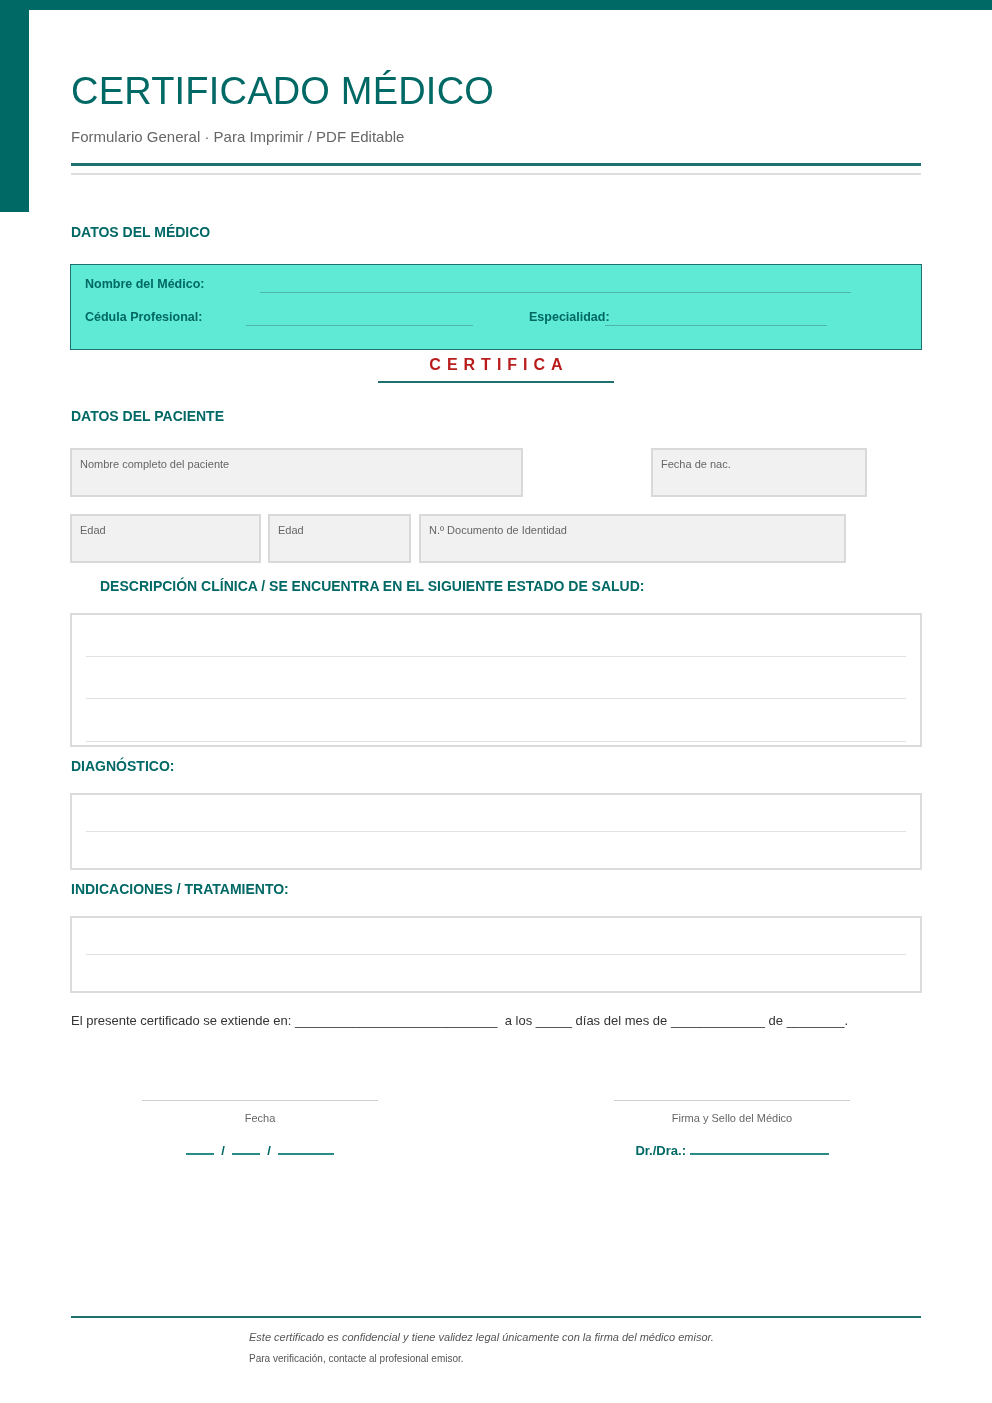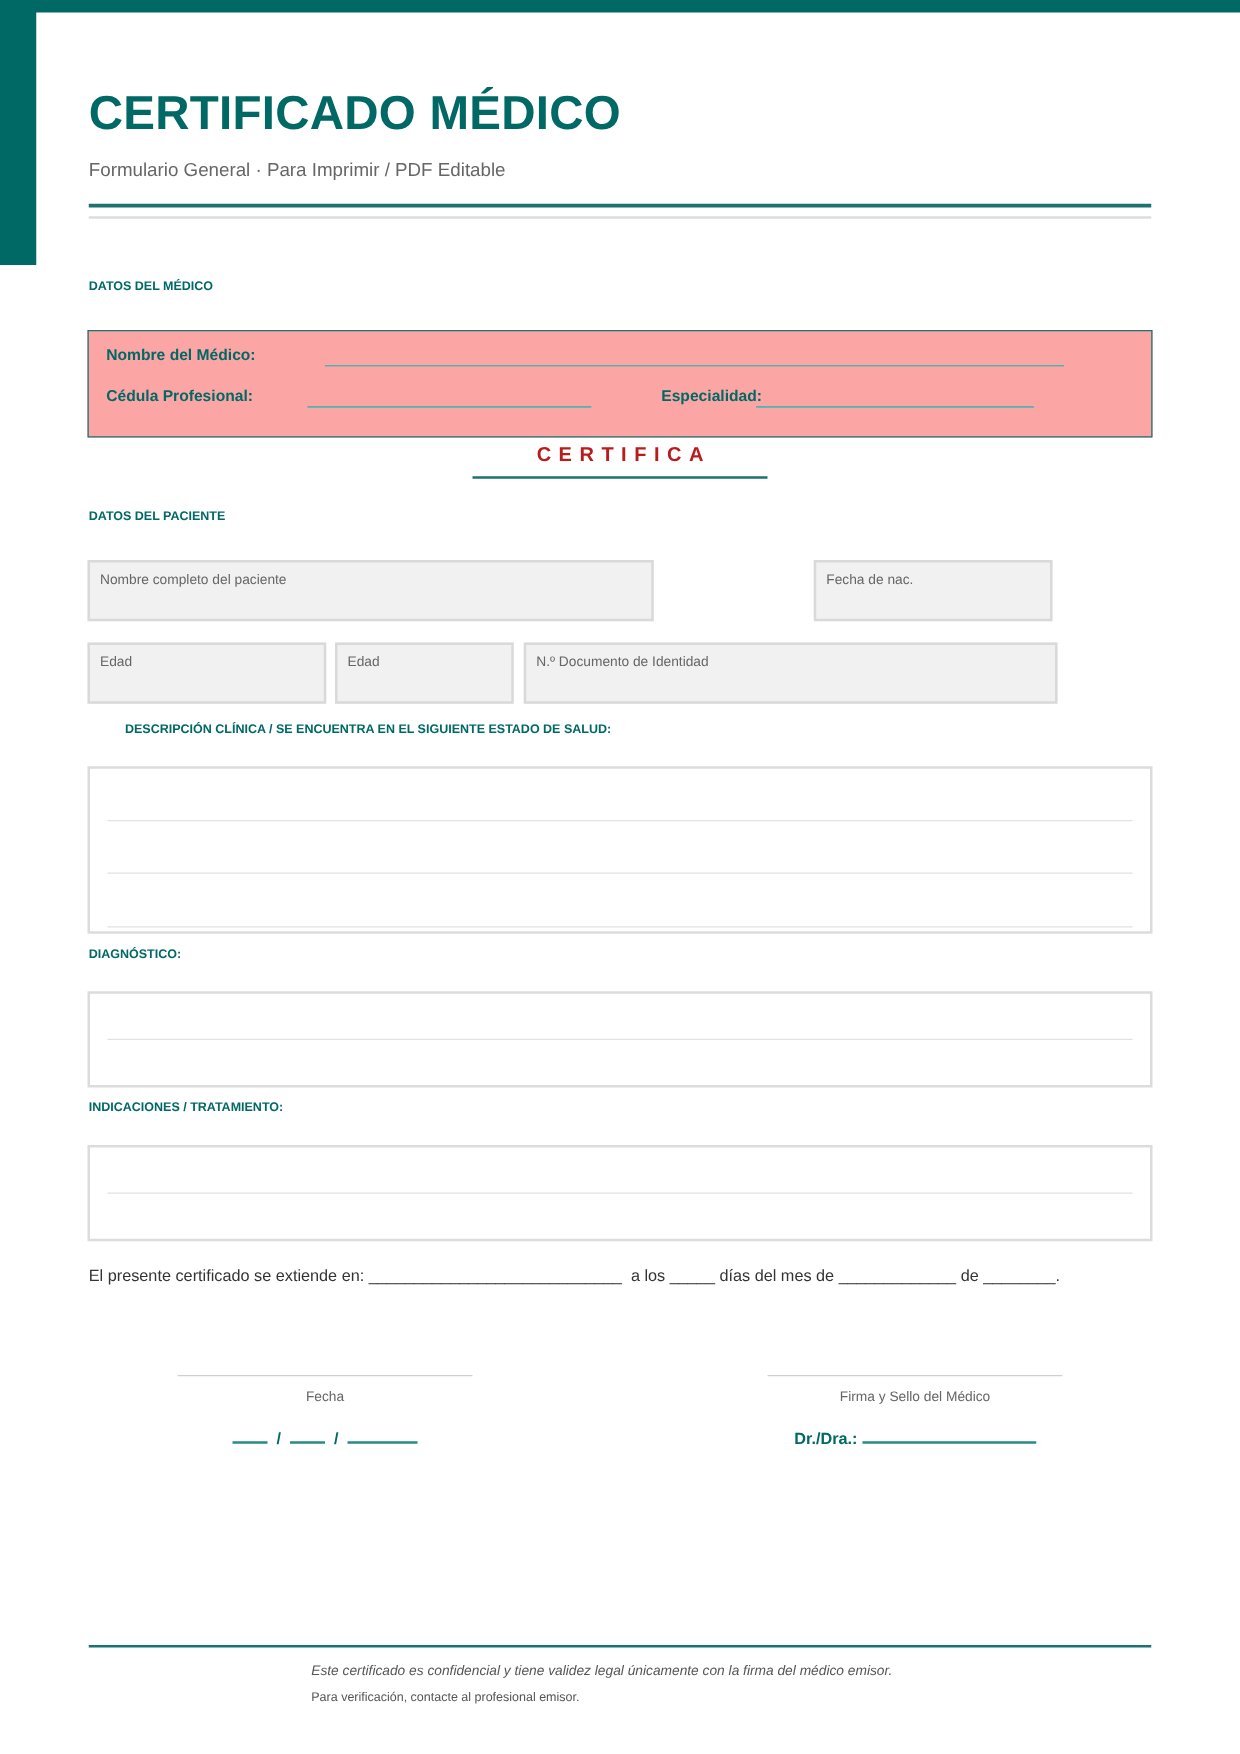--- a/index.html
+++ b/index.html
@@ -2,28 +2,28 @@
 <html><head>
 <meta charset="utf-8">
 <style>
   * { box-sizing: border-box; margin: 0; padding: 0; }
   html, body { width: 992px; height: 1403px; background: #ffffff; overflow: hidden; }
   body { position: relative; font-family: "Liberation Sans", sans-serif; color: #333; }
 
   .top-bar { position: absolute; left: 0; top: 0; width: 992px; height: 10px; background: #006865; }
   .side-bar { position: absolute; left: 0; top: 0; width: 29px; height: 212px; background: #006865; }
 
-  .title { position: absolute; left: 71px; top: 70px; font-size: 38px; font-weight: bold; color: #006865; letter-spacing: 0.2px; white-space: nowrap; }
+  .title { position: absolute; left: 71px; top: 70px; font-size: 38px; font-weight: normal; color: #006865; letter-spacing: 0.2px; white-space: nowrap; }
   .subtitle { position: absolute; left: 71px; top: 128px; font-size: 15px; color: #666; white-space: nowrap; }
   .rule-teal { position: absolute; left: 71px; top: 163px; width: 850px; height: 3px; background: #1d7271; }
   .rule-gray { position: absolute; left: 71px; top: 173px; width: 850px; height: 2px; background: #dddddd; }
 
-  .section-title { position: absolute; left: 71px; font-size: 10px; font-weight: bold; color: #006865; white-space: nowrap; }
+  .section-title { position: absolute; left: 71px; font-size: 14px; font-weight: bold; color: #006865; white-space: nowrap; }
 
-  .doctor-box { position: absolute; left: 70px; top: 264px; width: 852px; height: 86px; background: #fca5a5; border: 1px solid #1d7271; }
+  .doctor-box { position: absolute; left: 70px; top: 264px; width: 852px; height: 86px; background: #5eead4; border: 1px solid #1d7271; }
   .doc-label { position: absolute; font-size: 12.5px; font-weight: bold; color: #006865; white-space: nowrap; }
   .doc-line { position: absolute; height: 1px; background: #4fb3b0; border-top: 1px solid #4fb3b0; }
 
   .certifica { position: absolute; left: 378px; top: 356px; width: 236px; text-align: center; font-size: 16px; font-weight: bold; color: #b91c1c; letter-spacing: 6px; padding-left: 6px; }
   .certifica-line { position: absolute; left: 378px; top: 381px; width: 236px; height: 2px; background: #1d7271; }
 
   .field-box { position: absolute; height: 49px; background: #f1f1f1; border: 2px solid #d9d9d9; }
   .field-box span { position: absolute; left: 8px; top: 8px; font-size: 11px; color: #666; white-space: nowrap; }
 
   .text-area { position: absolute; left: 70px; width: 852px; background: #fff; border: 2px solid #dcdcdc; }
@@ -62,21 +62,21 @@
 </div>
 
 <div class="certifica">CERTIFICA</div>
 <div class="certifica-line"></div>
 
 <div class="section-title" style="top:408px;">DATOS DEL PACIENTE</div>
 
 <div class="field-box" style="left:70px; top:448px; width:453px;">
   <span>Nombre completo del paciente</span>
 </div>
-<div class="field-box" style="left:651px; top:448px; width:191px;">
+<div class="field-box" style="left:651px; top:448px; width:216px;">
   <span>Fecha de nac.</span>
 </div>
 <div class="field-box" style="left:70px; top:514px; width:191px;">
   <span>Edad</span>
 </div>
 <div class="field-box" style="left:268px; top:514px; width:143px;">
   <span>Edad</span>
 </div>
 <div class="field-box" style="left:419px; top:514px; width:427px;">
   <span>N.º Documento de Identidad</span>

